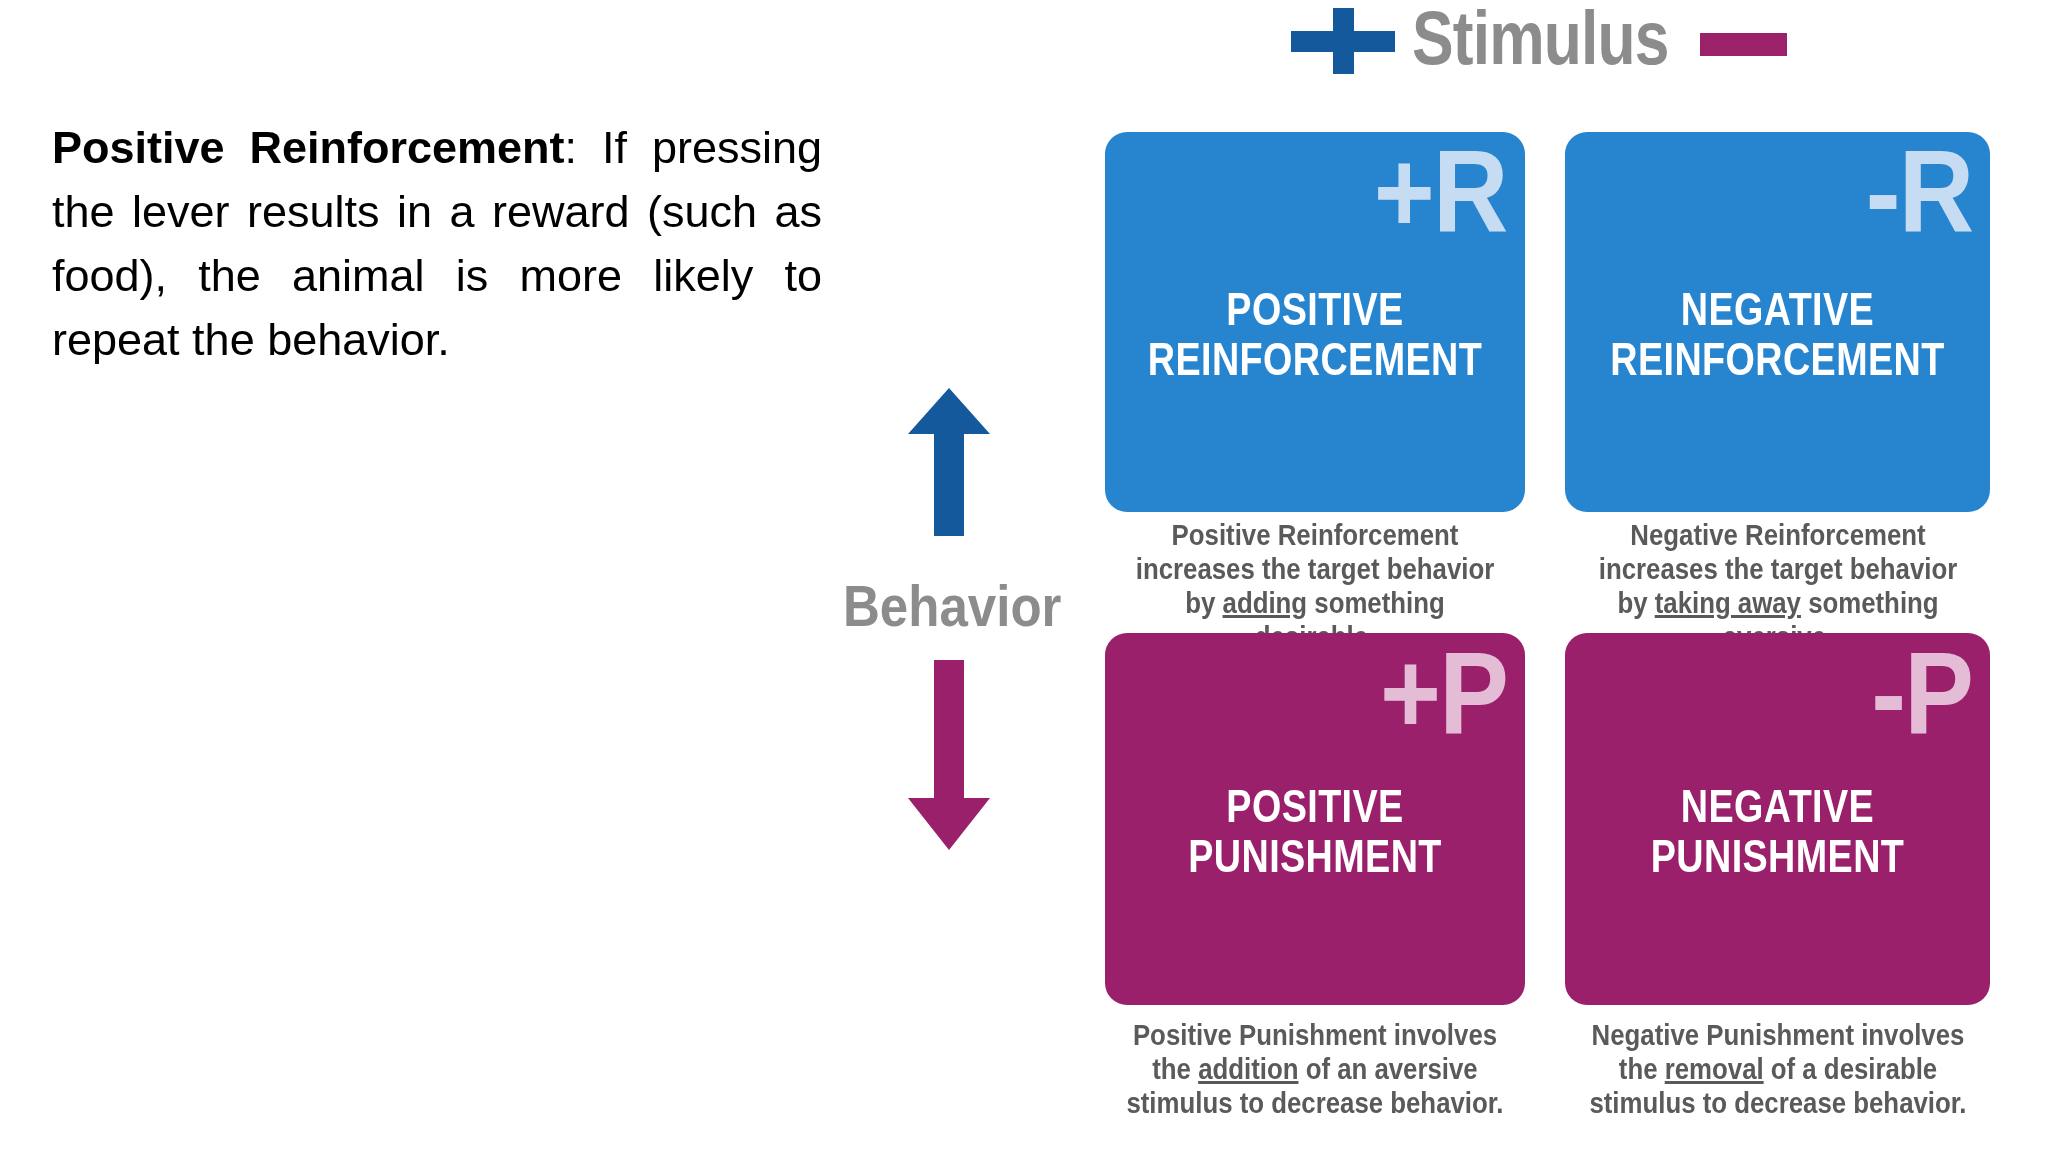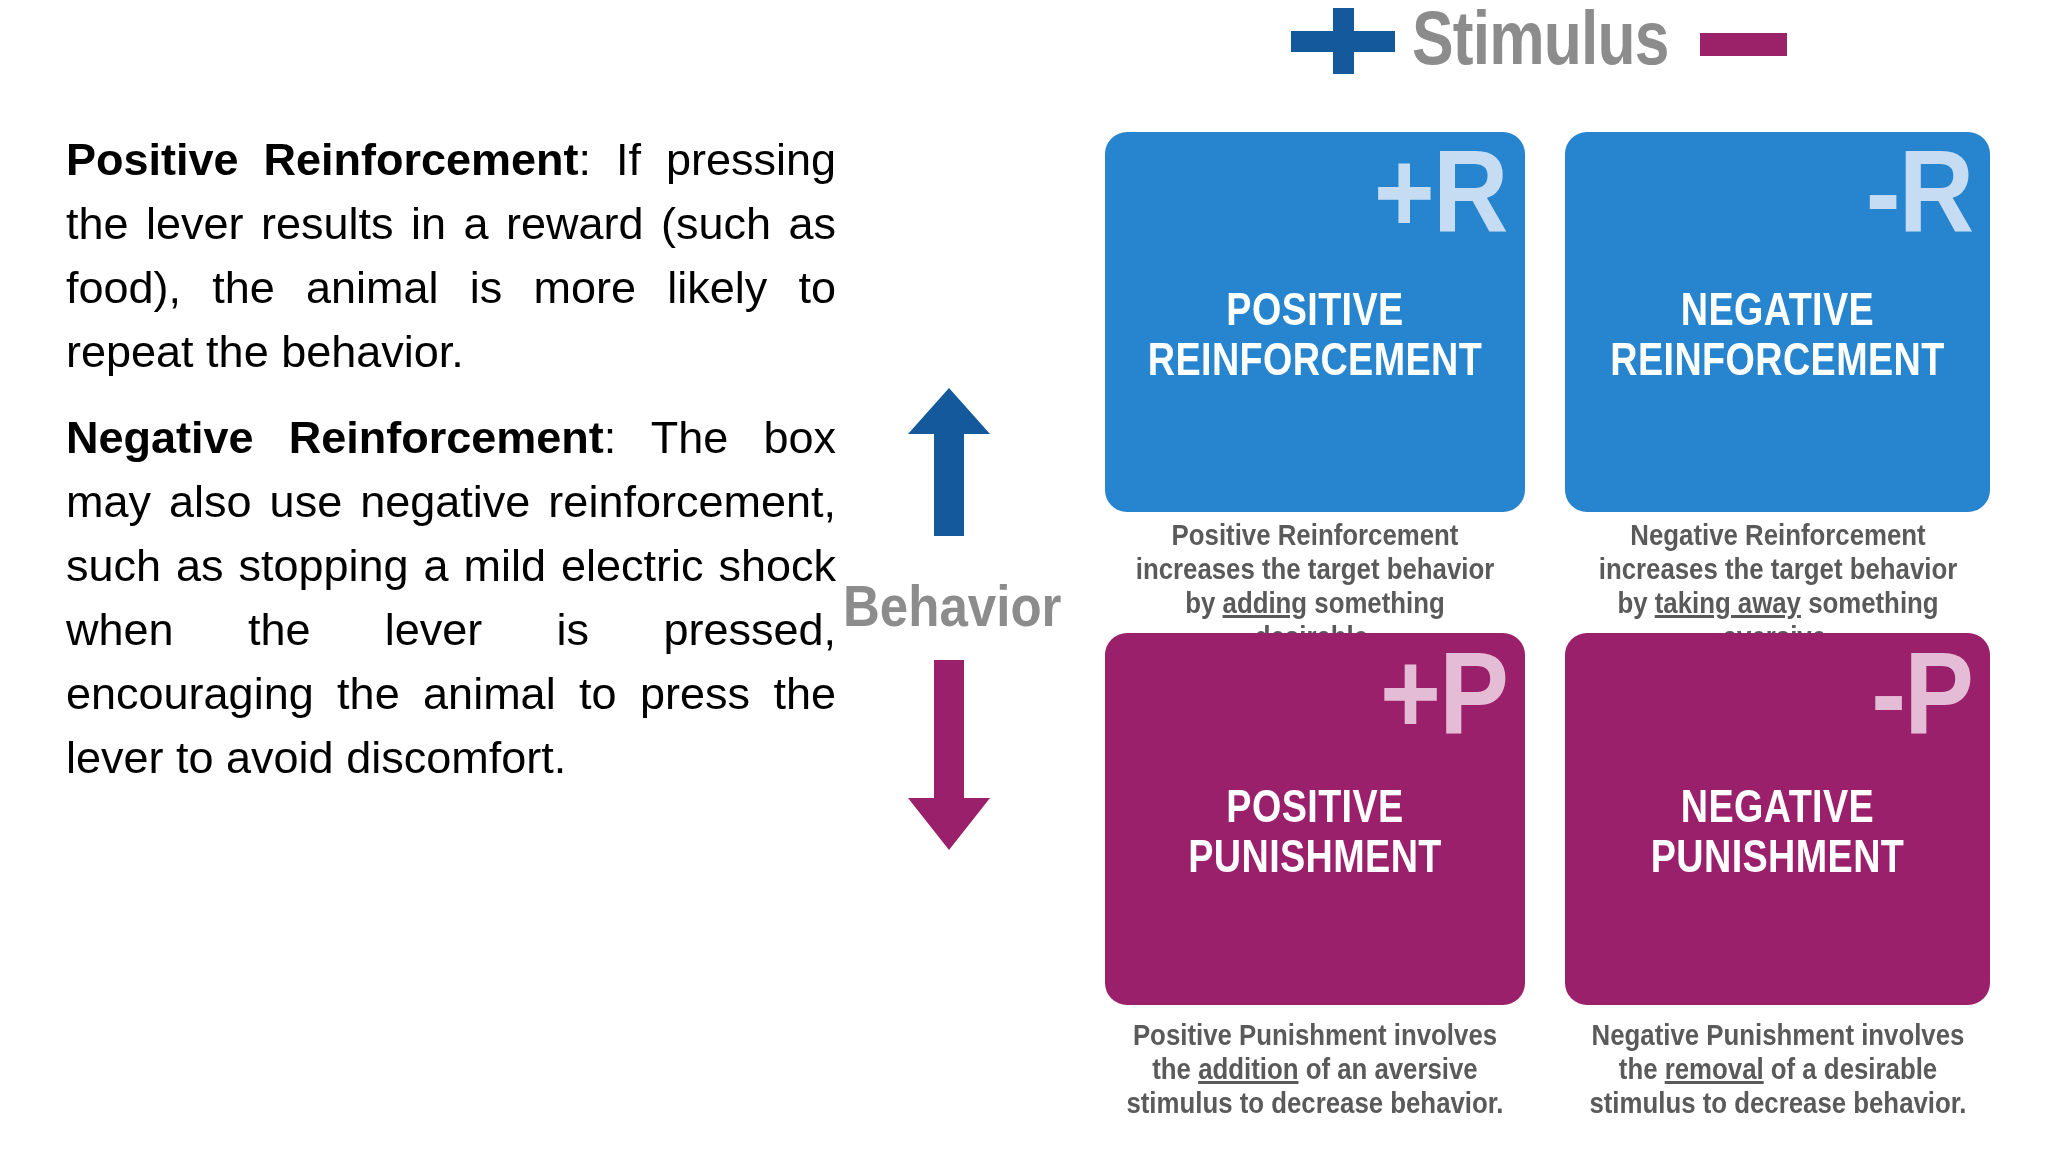--- a/index.html
+++ b/index.html
@@ -7,23 +7,22 @@
     width: 2048px; height: 1152px;
     background: #ffffff;
     font-family: "Liberation Sans", sans-serif;
     overflow: hidden;
   }
   .page { position: relative; width: 2048px; height: 1152px; background: #fff; }
 
   
   .text-col {
     position: absolute;
-    left: 52px; top: 128px;
+    left: 52px; top: 116px;
     width: 770px;
-    margin-left: 14px;
   }
   .para {
     text-align: justify;
     text-justify: inter-word;
     font-size: 45px;
     line-height: 64px;
     color: #000000;
     font-family: "Liberation Sans", sans-serif;
     margin-bottom: 22px;
     font-stretch: condensed;
@@ -129,21 +128,20 @@
   .cap-pp { left: 1092px; top: 1018px; width: 446px; }
   .cap-np { left: 1552px; top: 1018px; width: 452px; }
 </style>
 </head>
 <body>
 
 <div class="page">
 
   <div class="text-col">
     <p class="para"><span class="lead">Positive Reinforcement</span><span>: If pressing the lever results in a reward (such as food), the animal is more likely to repeat the behavior.</span></p>
-    <p class="para"><span class="lead">Negative Reinforcement</span><span>: The box may also use negative reinforcement, such as stopping a mild electric shock when the lever is pressed, encouraging the animal to press the lever to avoid discomfort.</span></p>
   </div>
 
   <div class="diagram">
 
     <div class="stim-plus">
       <div class="h"></div>
         <div class="v"></div>
     </div>
     <div class="stim-title">Stimulus</div>
     <div class="stim-minus"></div>

